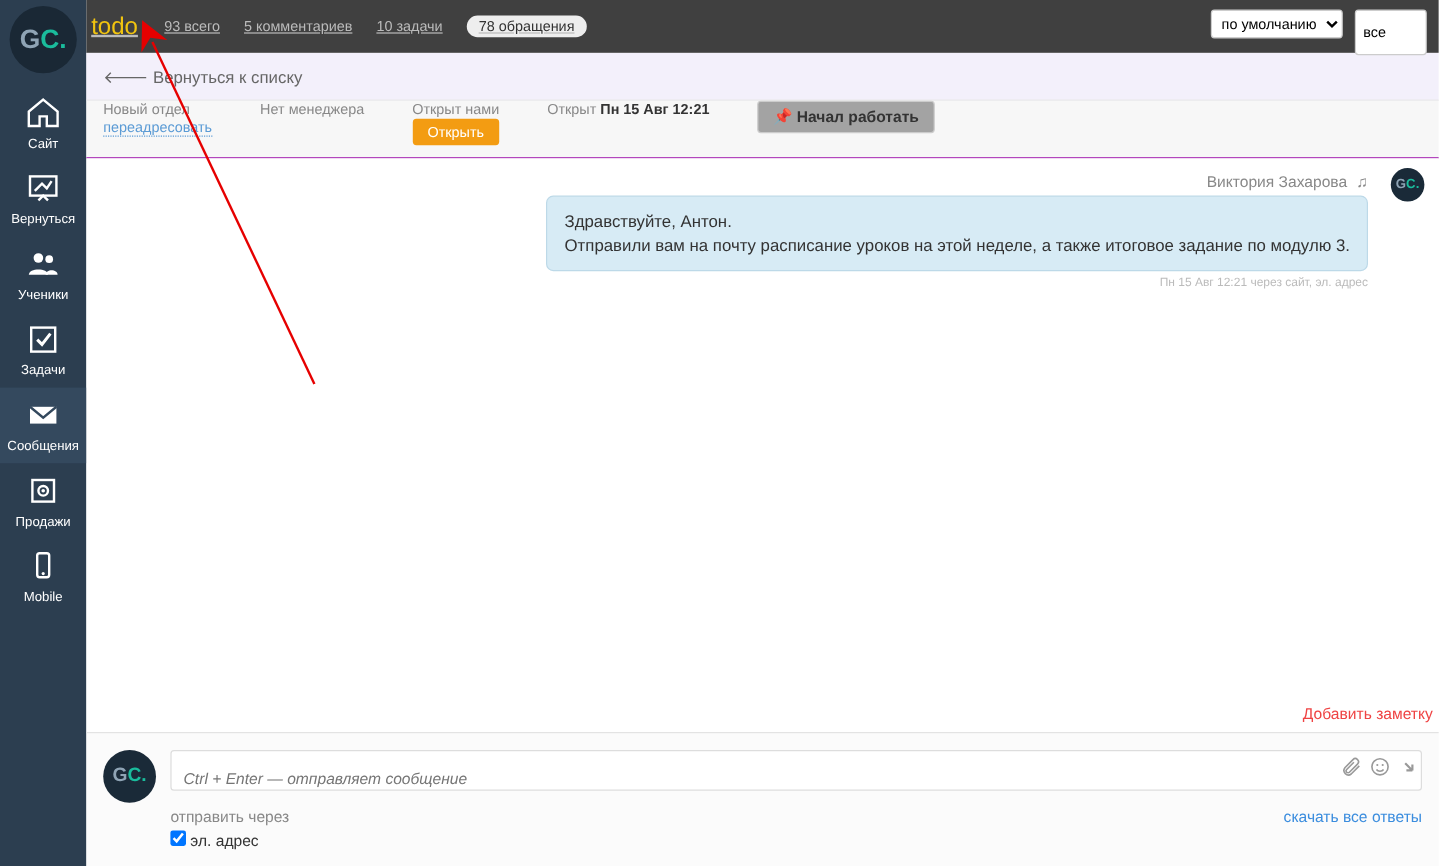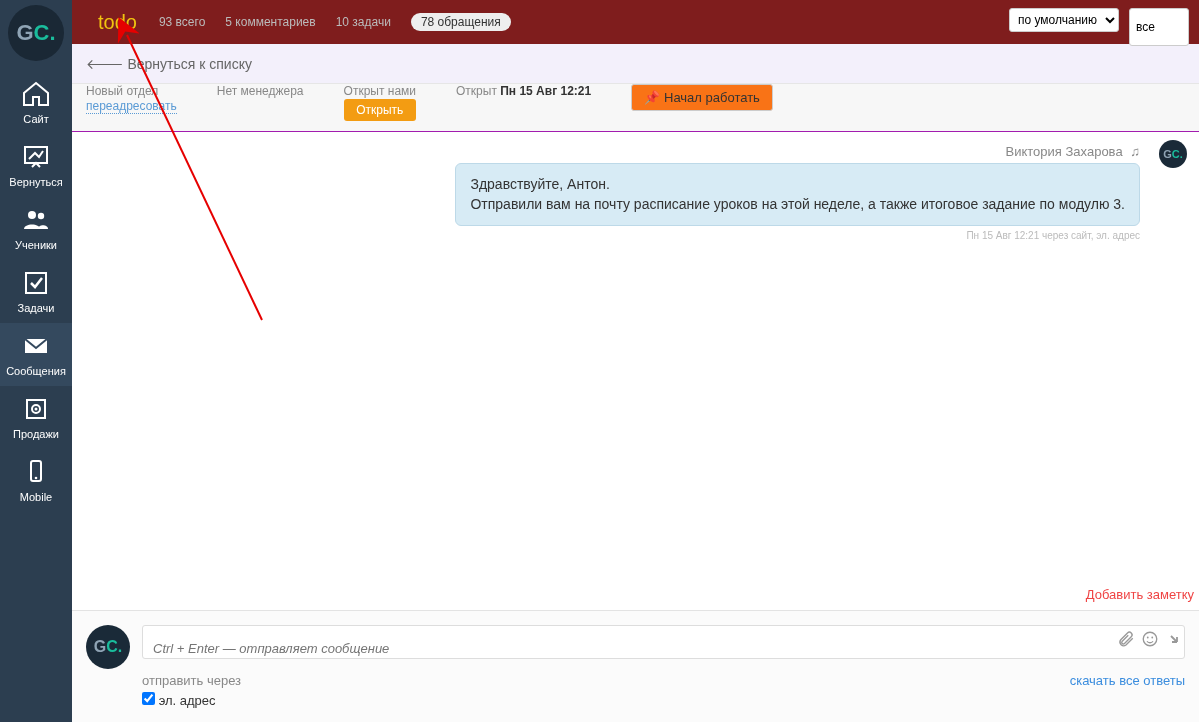--- a/index.html
+++ b/index.html
@@ -13,38 +13,38 @@
   .logo-circle .dot { color: #1abc9c; }
   .sb-item { width: 72px; text-align: center; padding: 10px 0 8px; color: #fff; cursor: pointer; }
   .sb-item.active { background: #34495e; }
   .sb-icon { display: block; margin: 0 auto 4px; }
   .sb-label { font-size: 11px; color: #fff; }
 
   
   .main { position: absolute; left: 72px; top: 0; right: 0; height: 722px; display: flex; flex-direction: column; }
 
   
-  .topbar { height: 44px; background: #7f1d1d; color: #bbb; display: flex; align-items: center; padding: 0 26px; position: relative; }
+  .topbar { height: 44px; background: #404040; color: #bbb; display: flex; align-items: center; padding: 0 4px; position: relative; text-decoration: underline; }
   .todo { color: #f1c40f; font-size: 20px; margin-right: 22px; }
   .tb-link { color: #bbb; margin-right: 20px; font-size: 12px; cursor: pointer; }
   .badge { background: #eee; color: #333; border-radius: 10px; padding: 2px 10px; font-size: 12px; }
   .tb-right { position: absolute; right: 10px; top: 8px; display: flex; gap: 10px; }
   .tb-select { height: 24px; font-size: 12px; border: 1px solid #ccc; border-radius: 3px; padding: 0 4px; background:#fff; }
   .tb-input { height: 38px; width: 60px; font-size: 12px; border: 1px solid #ccc; border-radius: 3px; padding: 0 6px; }
 
   
   .backrow { height: 40px; background: #f3f0fb; border-bottom: 1px solid #e6e6e6; display: flex; align-items: center; padding: 0 14px; }
   .backrow a { color: #666; text-decoration: none; font-size: 14px; }
 
   
   .inforow { height: 48px; background: #f7f7f7; border-bottom: 1px solid #a21caf; display: flex; align-items: flex-start; padding: 0 14px; gap: 40px; font-size: 12px; color: #888; }
   .info-col { display: flex; flex-direction: column; gap: 1px; }
   .dotted { color: #5b9bd5; border-bottom: 1px dotted #5b9bd5; cursor: pointer; width: fit-content; }
   .btn-orange { background: #f39c12; color: #fff; border: none; padding: 4px 10px; border-radius: 3px; cursor: pointer; font-size: 12px; }
-  .btn-white { background: #f97316; border: 1px solid #ccc; padding: 5px 12px; border-radius: 3px; cursor: pointer; font-size: 13px; color:#333; }
+  .btn-white { background: #a3a3a3; border: 1px solid #ccc; padding: 5px 12px; border-radius: 3px; cursor: pointer; font-size: 13px; color:#333;font-weight:bold; }
   .open-time { color:#888; }
   .open-time b { color:#333; }
 
   
   .conv { flex: 1 1 auto; background: #fff; position: relative; padding: 12px 14px 0 14px; overflow: hidden; }
   .author-line { text-align: right; color: #888; font-size: 13px; margin-bottom: 4px; }
   .author-line .music { margin-left:4px; display:inline-block; }
   .gc-avatar { width: 28px; height: 28px; border-radius: 50%; background: #1a2a38; display:inline-flex; align-items:center; justify-content:center; font-size:11px; font-weight:bold; position:absolute; right:12px; top:8px; }
   .gc-avatar .g{color:#8fa4b5;} .gc-avatar .c{color:#1abc9c;} .gc-avatar .dot{color:#1abc9c;}
   .msg-wrap { display:flex; justify-content:flex-end; margin-right: 45px; }

